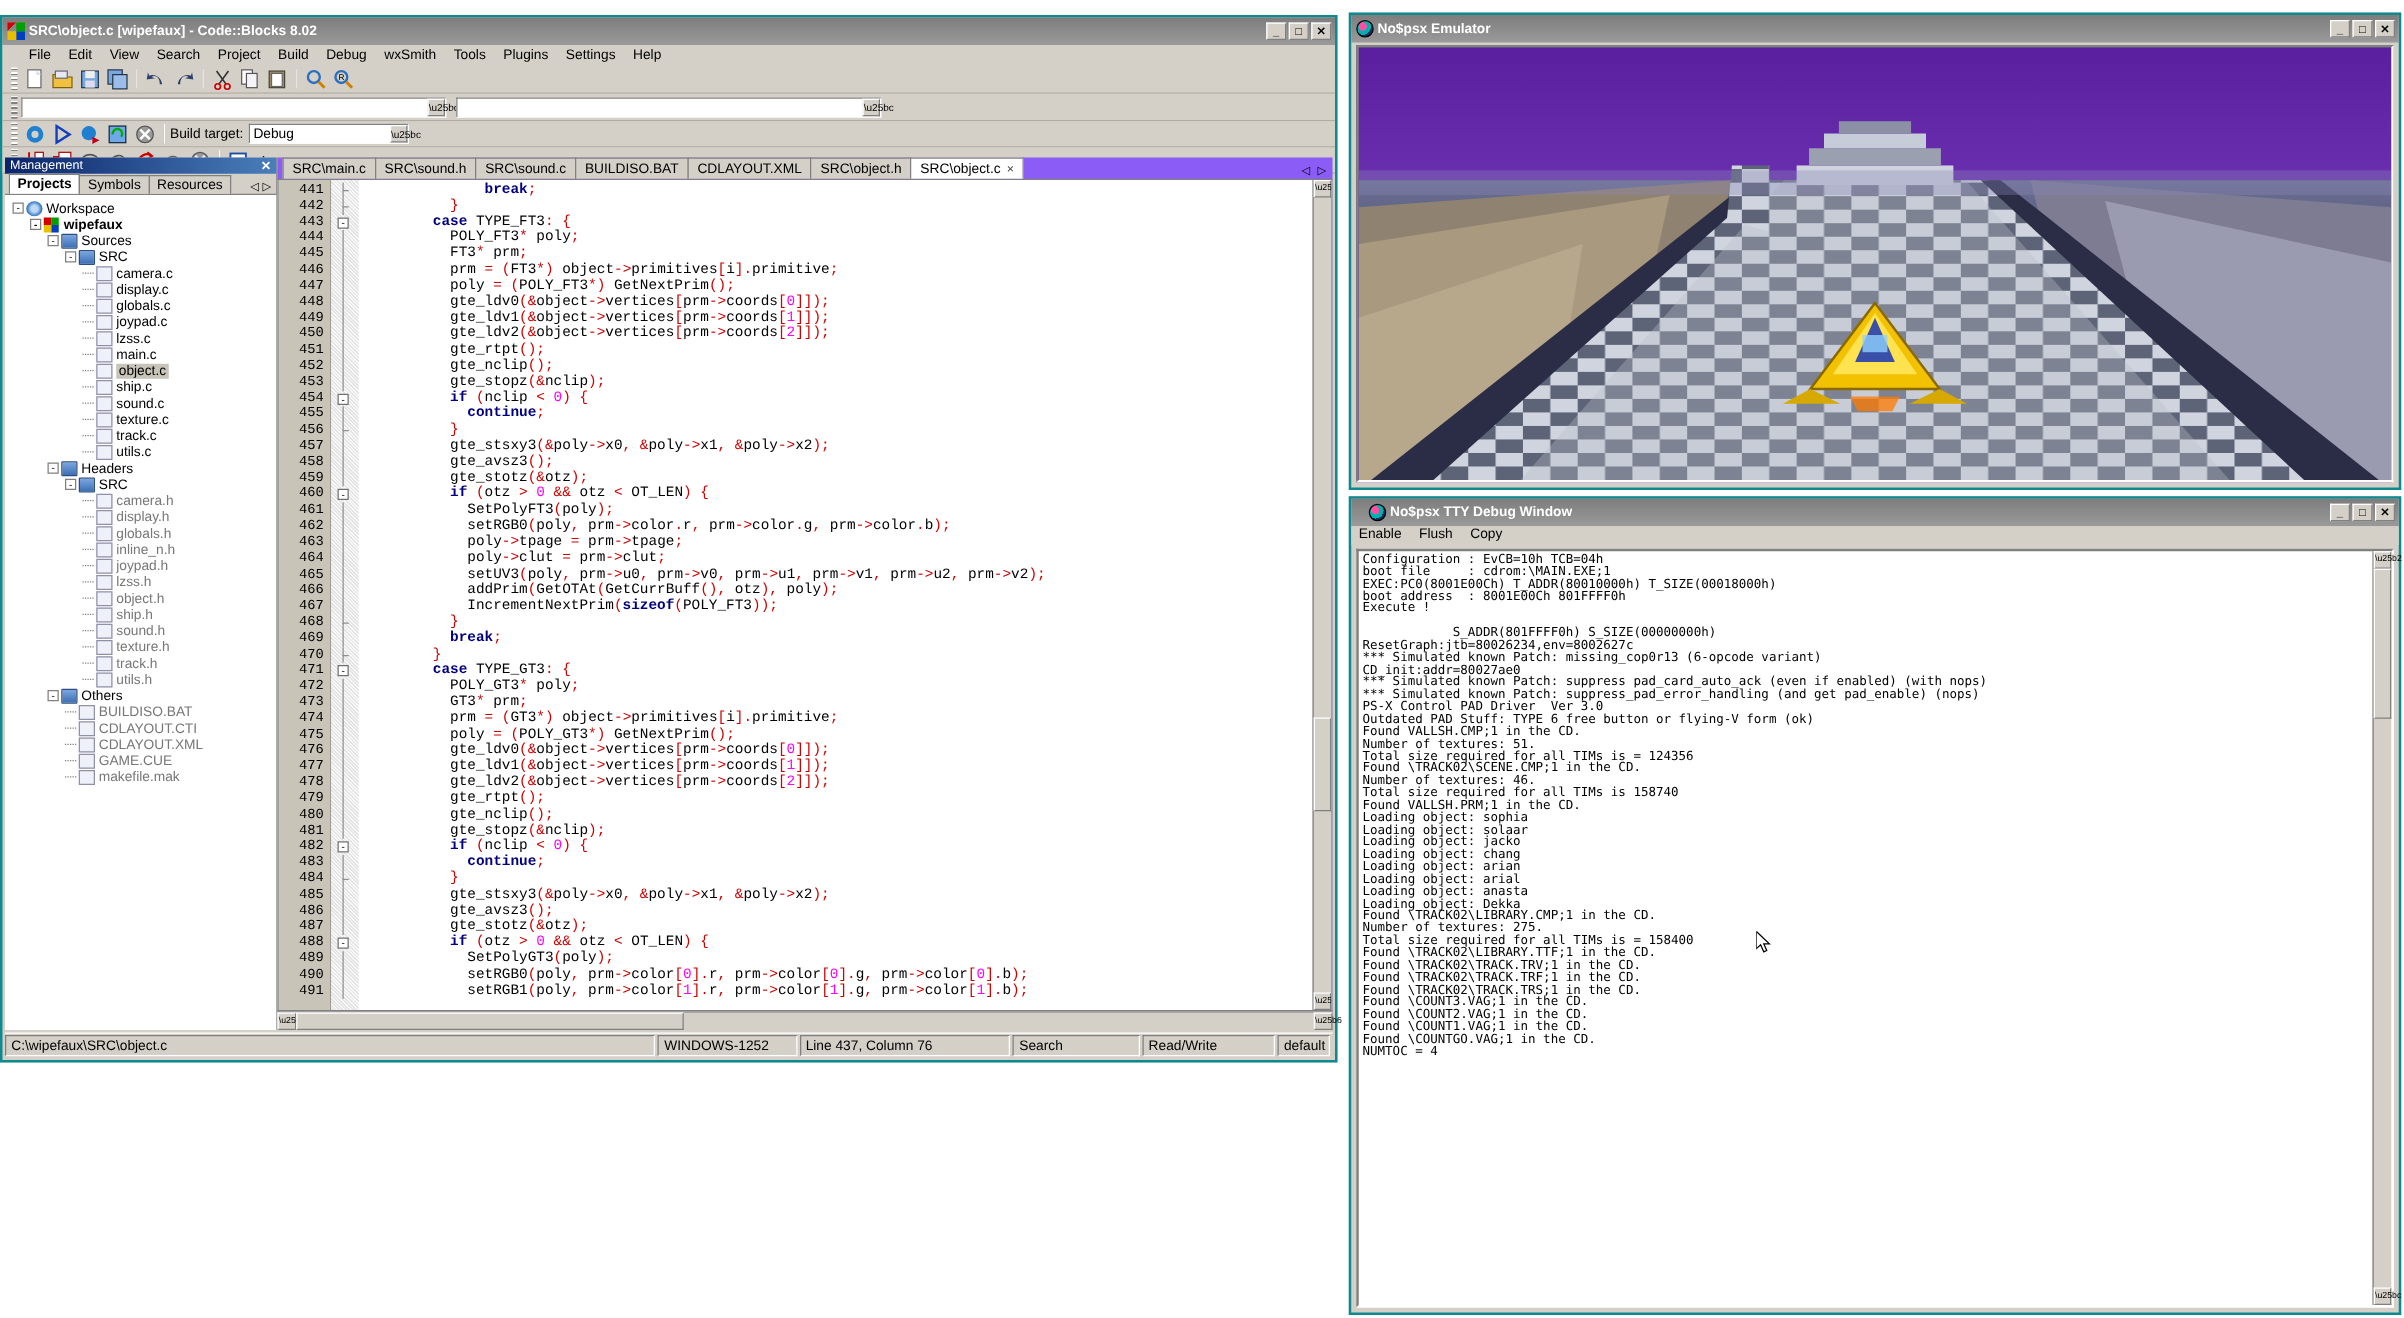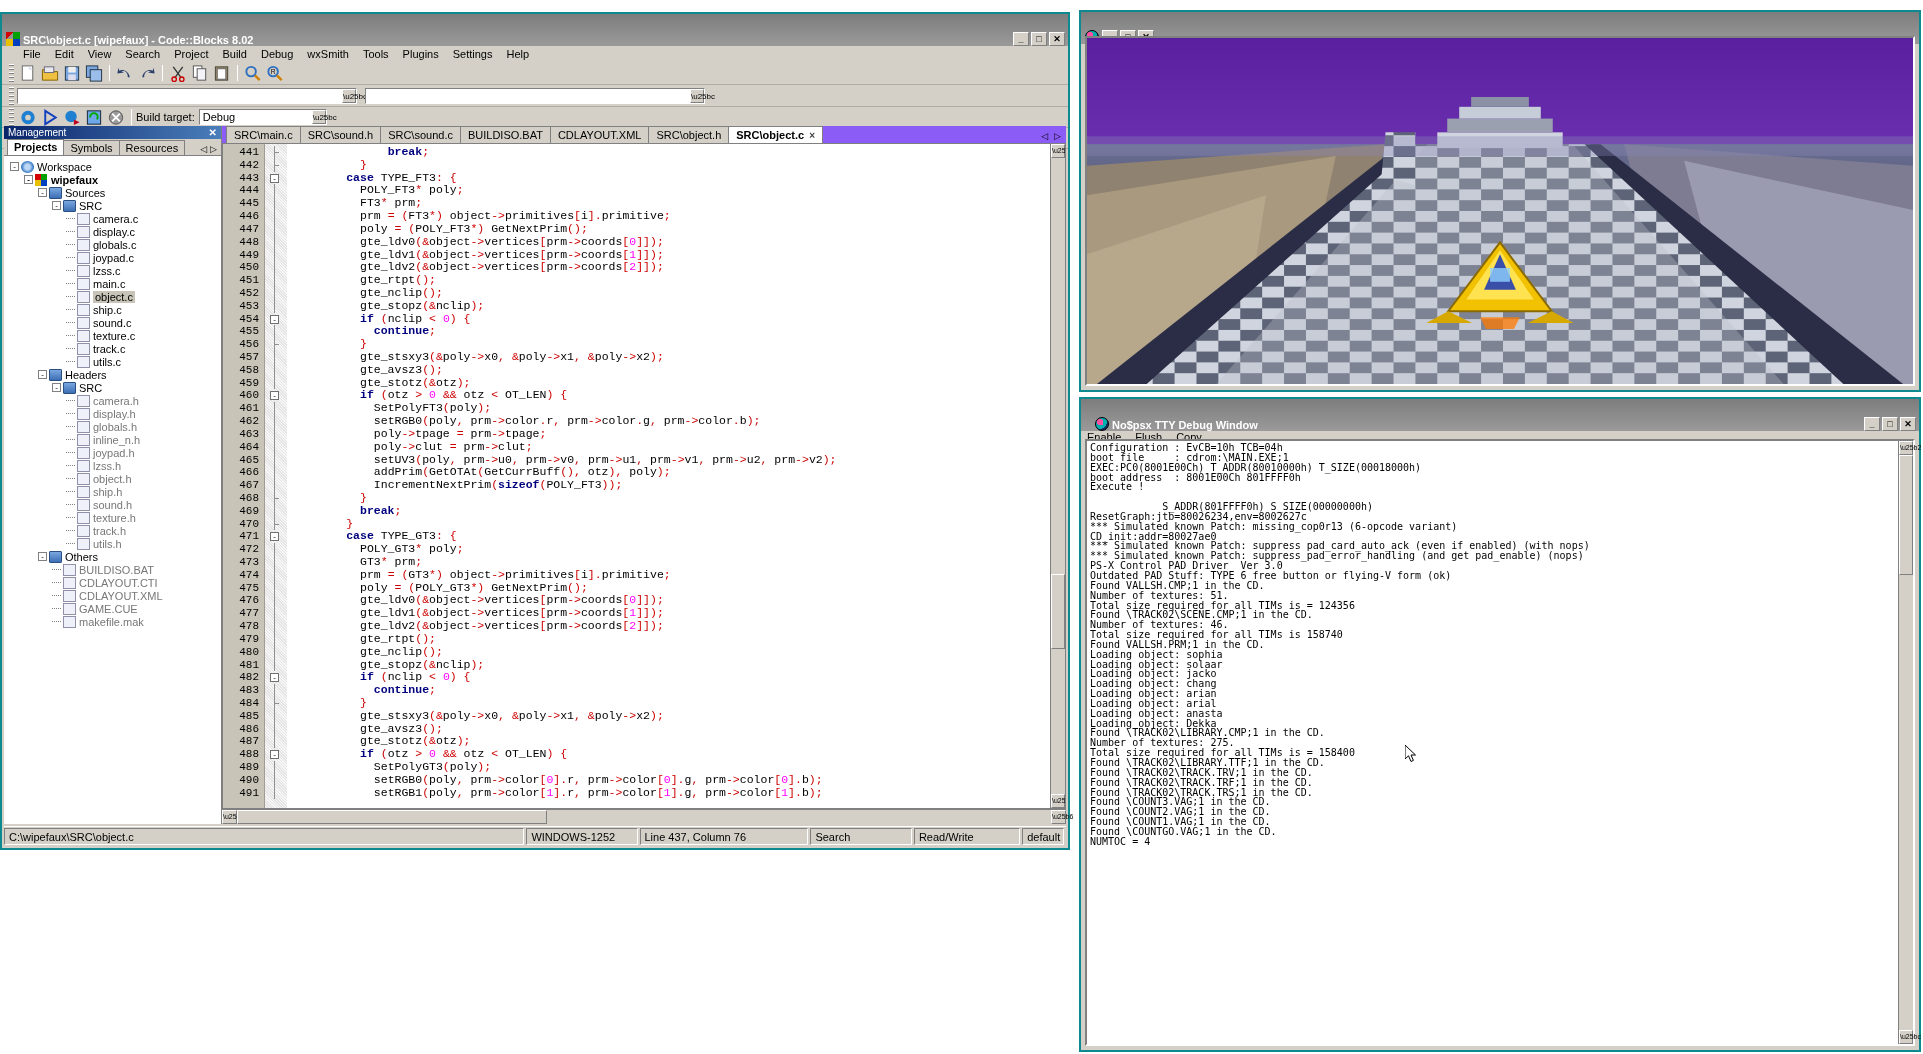--- a/index.html
+++ b/index.html
@@ -2,22 +2,22 @@
 <html><head>
 <meta charset="utf-8">
 <style>
   * { box-sizing: border-box; margin:0; padding:0; }
   html,body{ width:1923px; height:1054px; overflow:hidden; background:#ffffff;
     font-family:"Liberation Sans", sans-serif; }
 
   
   #cb-window{ position:absolute; left:0; top:12px; width:1070px; height:838px;
     background:#d4d0c8; border:2px solid #0d8a8f; }
-  .titlebar{ height:32px; background:linear-gradient(to bottom,#0a246a,#3a6ea5);
-    display:flex; align-items:flex-end; padding:0 2px; color:#fff;
+  .titlebar{ height:22px; background:linear-gradient(to bottom,#0a246a,#3a6ea5);
+    display:flex; align-items:center; padding:0 2px; color:#fff;
     font-size:11px; font-weight:bold; }
   #cb-window .titlebar{ background:linear-gradient(to bottom,#7d7d7d,#9a9a9a);
     color:#fff; }
   .tb-ico{ width:14px; height:14px; margin:0 3px 0 2px; flex:0 0 auto; position:relative;}
   .cbicon{ background:
      linear-gradient(to bottom right,#d40000 0 50%, transparent 0) no-repeat 0 0/7px 7px,
      linear-gradient(#00a000,#00a000) no-repeat 7px 0/7px 7px,
      linear-gradient(#e8c000,#e8c000) no-repeat 0 7px/7px 7px,
      linear-gradient(#0040c0,#0040c0) no-repeat 7px 7px/7px 7px; }
   .tb-title{ flex:1 1 auto; white-space:nowrap; overflow:hidden; letter-spacing:0px;}
@@ -82,21 +82,21 @@
   .tn.bold{ font-weight:bold;}
   .tn.sel .lbl{ background:#c8c4b8; padding:0 2px;}
   .tn.dim{ color:#777;}
 
   
   #editor{ flex:1 1 auto; display:flex; flex-direction:column; background:#8b5cf6;}
   #etabs{ height:18px; display:flex; align-items:flex-end; font-size:11px;
     padding-left:4px; border-bottom:1px solid #808080; position:relative;}
   .etab{ padding:2px 7px 2px; border:1px solid #808080; border-bottom:none;
     background:#d4d0c8; margin-right:-1px; white-space:nowrap;}
-  .etab.active{ background:#fff; font-weight:bold; position:relative; z-index:2;}
+  .etab.active{ background:#fff; font-weight:normal; position:relative; z-index:2;}
   .etab .cl{ margin-left:5px; color:#444; font-size:10px;}
   #etabs .enav{ margin-left:auto; display:flex; gap:6px; padding:0 5px 2px;
     font-size:9px;}
   #codearea{ flex:1 1 auto; display:flex; background:#fff; overflow:hidden;
     border:1px solid #808080; border-top:none; position:relative;}
   #gutter{ width:42px; background:#c8c4b8; text-align:right;
     font-family:"Liberation Mono",monospace; font-size:11px; color:#000;
     padding-top:2px; flex:0 0 auto; border-right:1px solid #a09c94;}
   #gutter div{ height:12.82px; line-height:12.82px; padding-right:5px;}
   #foldcol{ width:22px; background:#efefef; flex:0 0 auto;
@@ -815,20 +815,21 @@
     <div class="sbcell" style="width:175px;">Line 437, Column 76</div>
     <div class="sbcell" style="width:105px;">Search</div>
     <div class="sbcell" style="width:110px;">Read/Write</div>
     <div class="sbcell" style="flex:1 1 auto;">default</div>
   </div>
 </div>
 
 <div id="emu">
   <div class="titlebar">
     <span class="tb-ico psxico"></span>
+    <span class="tb-title">No$psx Emulator</span>
     <span class="tb-btns">
       <span class="tb-btn">_</span>
       <span class="tb-btn">□</span>
       <span class="tb-btn">✕</span>
     </span>
   </div>
   <div id="emuscreen">
     <svg width="100%" height="100%" viewBox="0 0 830 352" preserveAspectRatio="none">
       <defs>
         <linearGradient id="sky" x1="0" y1="0" x2="0" y2="1">

